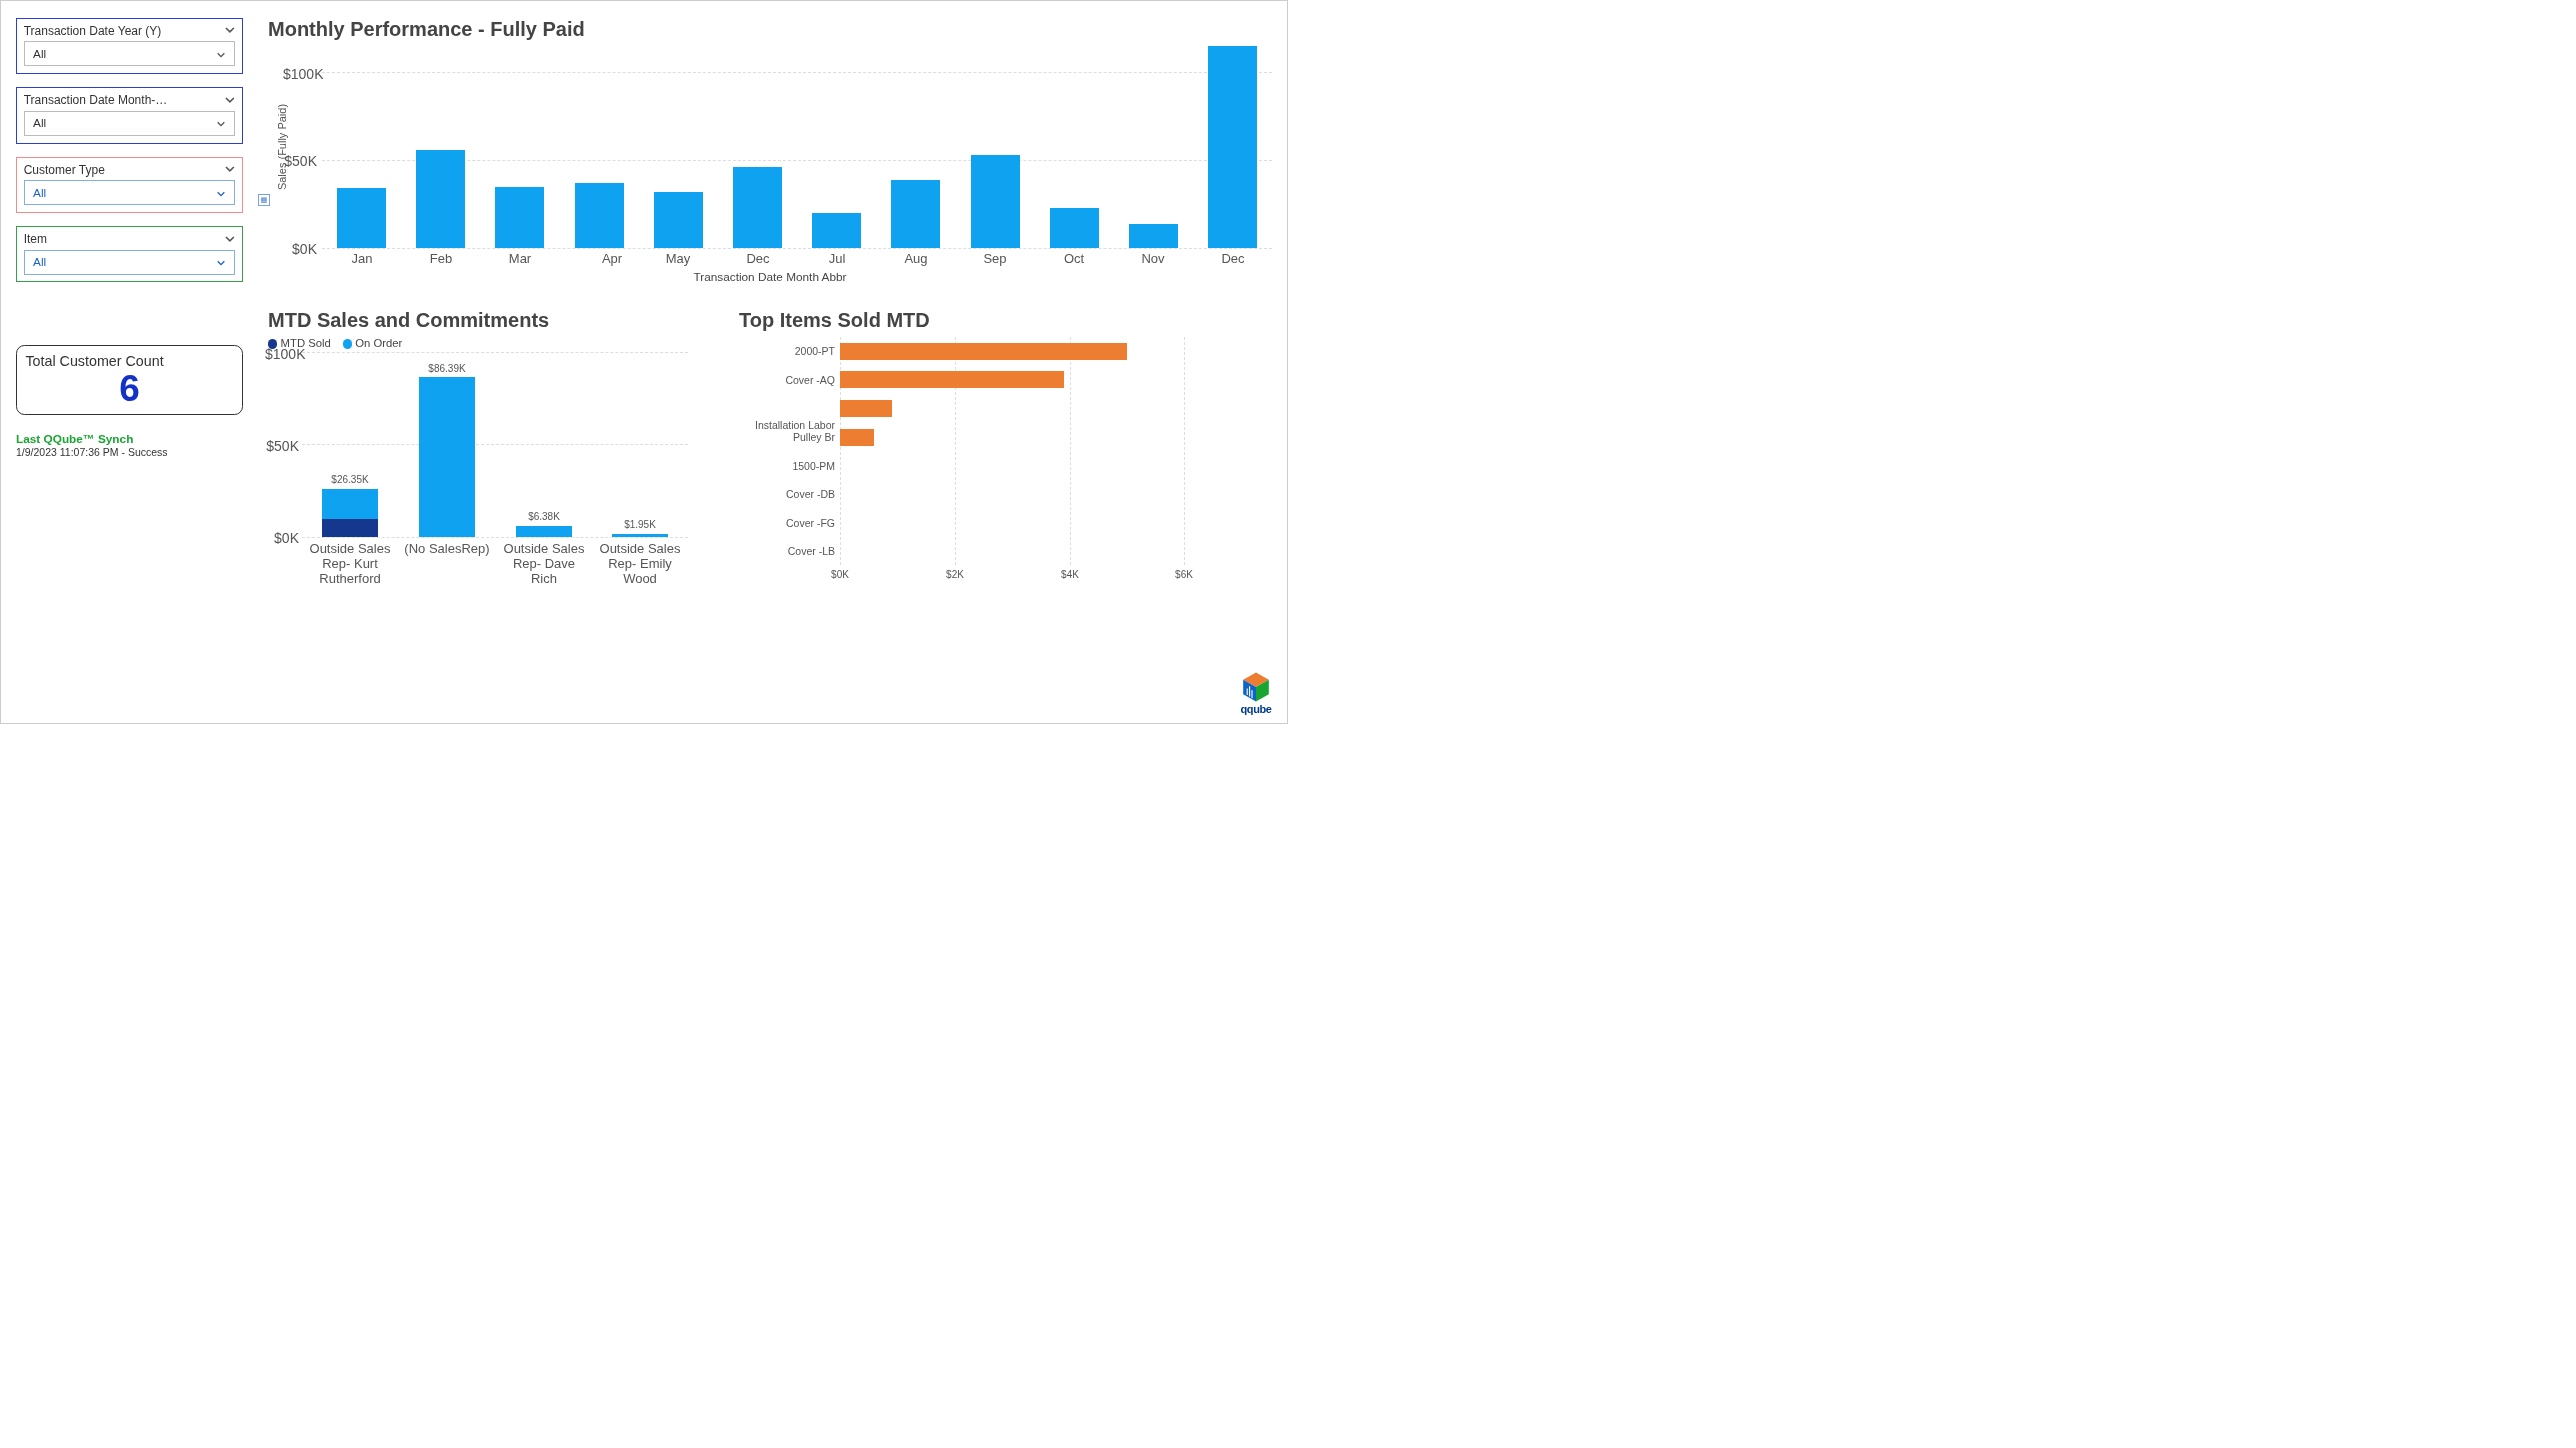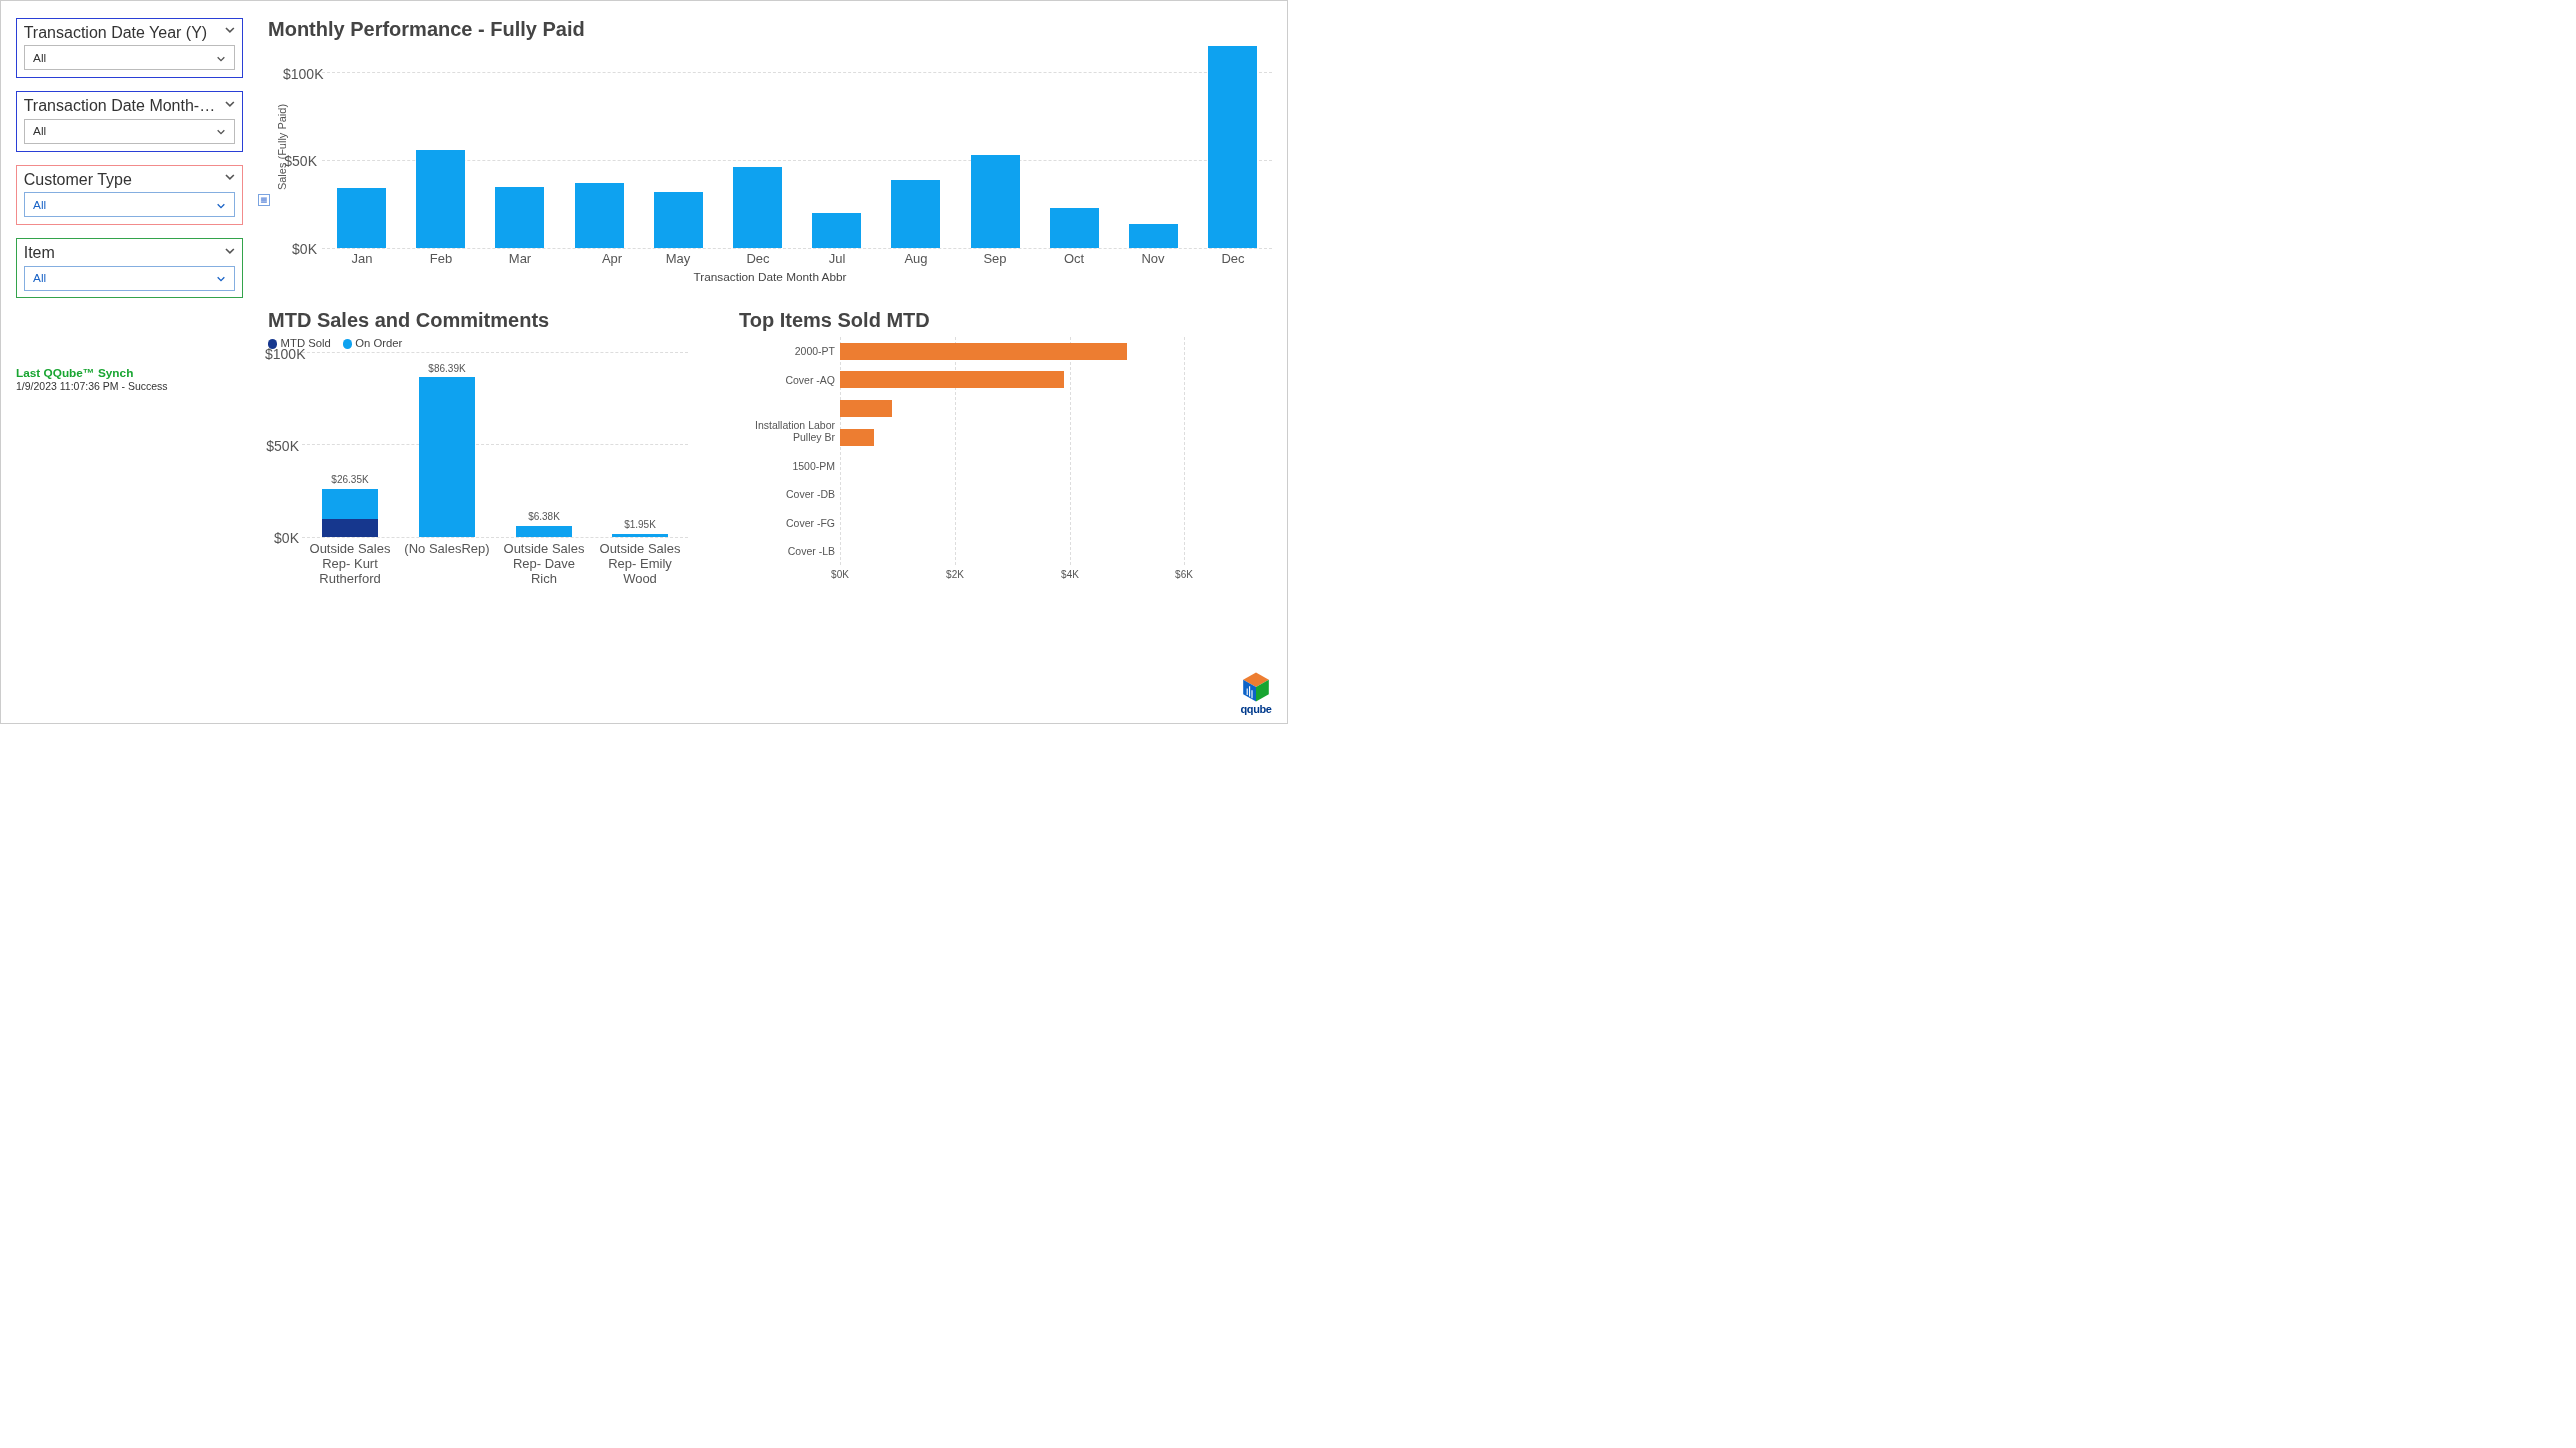--- a/index.html
+++ b/index.html
@@ -24,21 +24,21 @@
   .filter-card {
     border: 1.7px solid;
     padding: 5px 6.7px 6.7px 6.7px;
     margin-bottom: 13.4px;
     position: relative;
   }
   .filter-card.blue  { border-color: #2a3fd6; }
   .filter-card.red   { border-color: #f28b8b; }
   .filter-card.green { border-color: #33a34b; }
   .filter-title {
-    font-size: 16px;
+    font-size: 12px;
     font-weight: 500;
     margin-bottom: 3.4px;
     white-space: nowrap;
     overflow: hidden;
     text-overflow: ellipsis;
     padding-right: 20px;
   }
   .filter-select {
     border: 0.8px solid #bbb;
     height: 25px;
@@ -252,20 +252,24 @@
           <div class="filter-select accent">
             <span>All</span>
             <span class="chev"><svg viewBox="0 0 12 12">
                 <polyline points="2,4 6,8 10,4" fill="none" stroke="#1a63c6" stroke-width="1.6"></polyline>
               </svg></span>
           </div>
         </div>
       </div>
     <div style="flex:0 0 49px"></div>
 
+    <div class="kpi-card">
+      <div class="kpi-label">Total Customer Count</div>
+      <div class="kpi-value">6</div>
+    </div>
 
     <div style="margin-top:5px">
       <div class="sync-label">Last QQube™ Synch</div>
       <div class="sync-text">1/9/2023 11:07:36 PM - Success</div>
     </div>
   </div>
 
   <div class="main">
 
     <div class="chart-title">Monthly Performance - Fully Paid</div>

